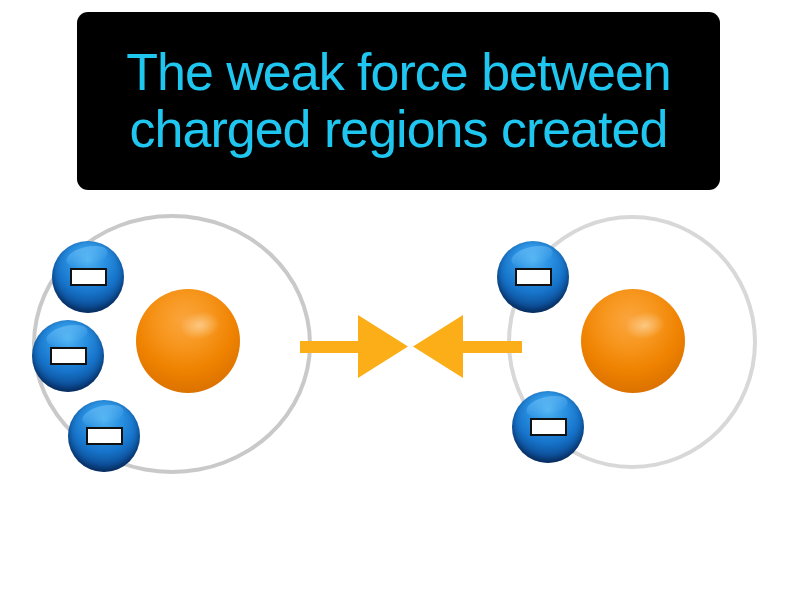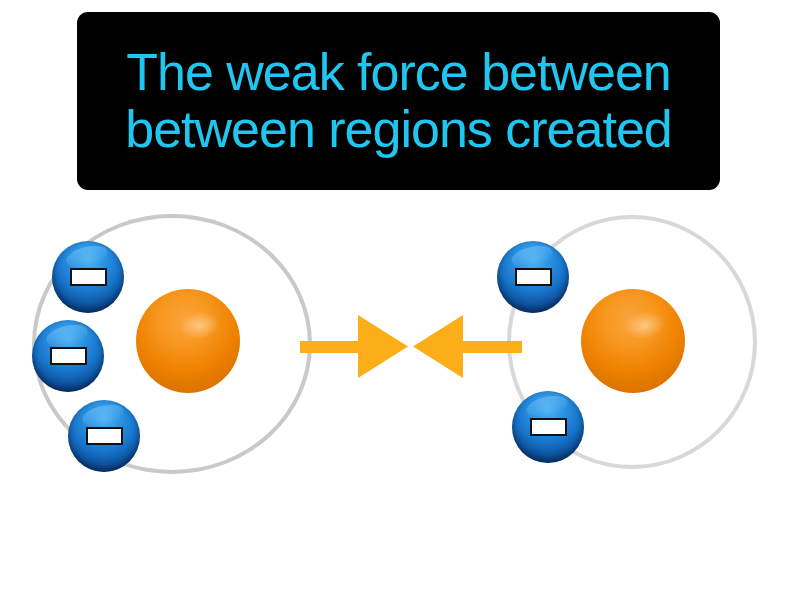--- a/index.html
+++ b/index.html
@@ -76,21 +76,21 @@
   
   .arrows{position:absolute;left:0;top:0;width:800px;height:600px;pointer-events:none;}
 </style>
 </head>
 <body>
 
 <div class="stage">
 
   <div class="title-box">
     <div class="title-line">The weak force between</div>
-    <div class="title-line">between regions created</div>
+    <div class="title-line">charged regions created</div>
   </div>
 
   <div>
     <div class="orbit orbit-left"></div>
     <div class="nucleus nucleus-left"></div>
     <div class="electron e-l1">
       <div class="minus"></div>
     </div>
     <div class="electron e-l2">
       <div class="minus"></div>

